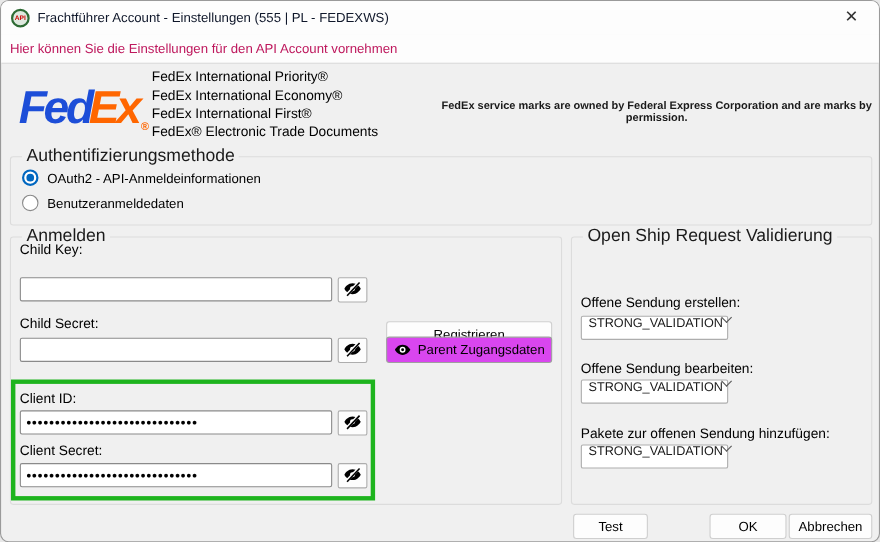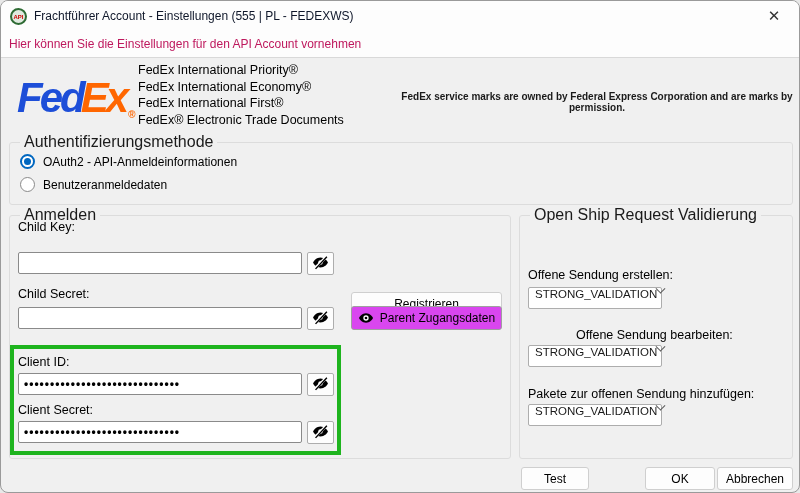--- a/index.html
+++ b/index.html
@@ -183,21 +183,21 @@
 
   <div class="groupbox gb-openship">
     <span class="groupbox-legend">Open Ship Request Validierung</span>
 
     <span class="field-label" style="left:8px; top:52px;">Offene Sendung erstellen:</span>
     <div class="dropdown" style="left:8px; top:71px;">
       <span>STRONG_VALIDATION</span>
       <span class="chevron"></span>
     </div>
 
-    <span class="field-label" style="left:8px; top:112px;margin-left:48px;">Offene Sendung bearbeiten:</span>
+    <span class="field-label" style="left:8px; top:112px;">Offene Sendung bearbeiten:</span>
     <div class="dropdown" style="left:8px; top:129px;">
       <span>STRONG_VALIDATION</span>
       <span class="chevron"></span>
     </div>
 
     <span class="field-label" style="left:8px; top:171px;">Pakete zur offenen Sendung hinzufügen:</span>
     <div class="dropdown" style="left:8px; top:188px;">
       <span>STRONG_VALIDATION</span>
       <span class="chevron"></span>
     </div>

